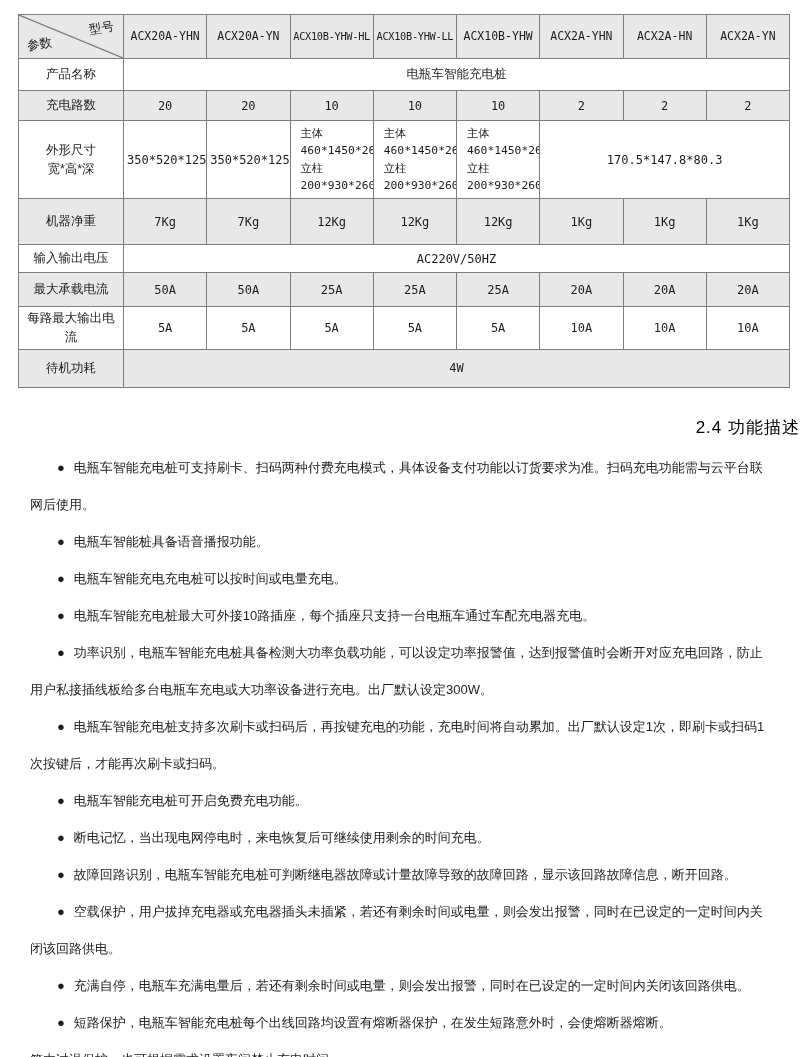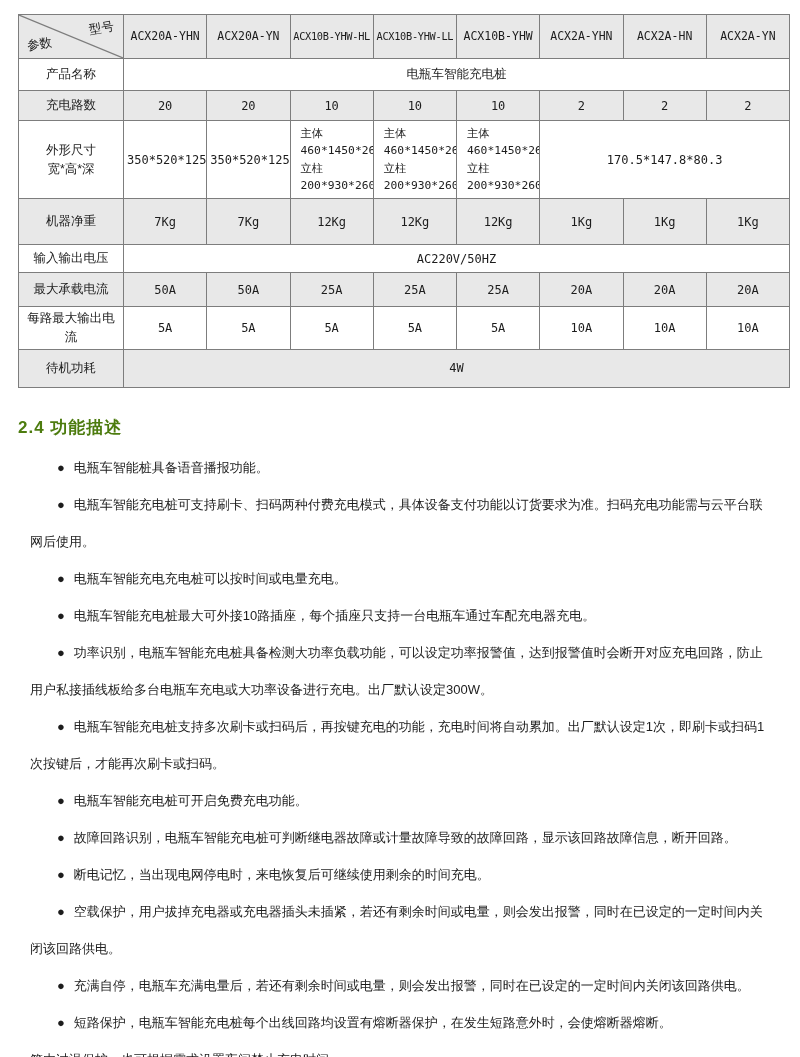--- a/index.html
+++ b/index.html
@@ -57,22 +57,22 @@
     font-size:12.5px;transform:rotate(-10deg);
   }
   th.corner .c-bottom{
     position:absolute;bottom:4px;left:8px;
     font-family:"Liberation Sans","DejaVu Sans",sans-serif;
     font-size:12.5px;transform:rotate(-8deg);
   }
 
   
   h2.sec{
-    margin:28px 0 0 18px;font-size:17px;font-weight:bold;
-    letter-spacing:1px;color:#4d7c0f;
+    margin:28px 0 0 18px;font-size:17px;font-weight:normal;
+    letter-spacing:1px;color:#000000;text-align:right;
   }
   .features{
     margin:10px 30px 0 30px;width:740px;
     font-size:13px;line-height:37px;
   }
   .features p{margin:0;text-indent:27px;}
   .features p.tail{text-indent:0;}
   .features .dot{
     display:inline-block;font-size:13px;margin-right:9px;
     text-indent:0;vertical-align:baseline;
@@ -191,28 +191,28 @@
           <th class="rowlabel">待机功耗</th>
           <td colspan="8" class="val">4W</td>
         </tr>
       </tbody>
   </table>
 
   <h2 class="sec">2.4 功能描述</h2>
 
   <div class="features" id="features">
 
-  <p><span class="dot">●</span><span>电瓶车智能桩具备语音播报功能。</span></p>
-      <p><span class="dot">●</span><span>电瓶车智能充电桩可支持刷卡、扫码两种付费充电模式，具体设备支付功能以订货要求为准。扫码充电功能需与云平台联网后使用。</span></p>
+  <p><span class="dot">●</span><span>电瓶车智能充电桩可支持刷卡、扫码两种付费充电模式，具体设备支付功能以订货要求为准。扫码充电功能需与云平台联网后使用。</span></p>
+      <p><span class="dot">●</span><span>电瓶车智能桩具备语音播报功能。</span></p>
       <p><span class="dot">●</span><span>电瓶车智能充电充电桩可以按时间或电量充电。</span></p>
       <p><span class="dot">●</span><span>电瓶车智能充电桩最大可外接10路插座，每个插座只支持一台电瓶车通过车配充电器充电。</span></p>
       <p><span class="dot">●</span><span>功率识别，电瓶车智能充电桩具备检测大功率负载功能，可以设定功率报警值，达到报警值时会断开对应充电回路，防止用户私接插线板给多台电瓶车充电或大功率设备进行充电。出厂默认设定300W。</span></p>
       <p><span class="dot">●</span><span>电瓶车智能充电桩支持多次刷卡或扫码后，再按键充电的功能，充电时间将自动累加。出厂默认设定1次，即刷卡或扫码1次按键后，才能再次刷卡或扫码。</span></p>
       <p><span class="dot">●</span><span>电瓶车智能充电桩可开启免费充电功能。</span></p>
+      <p><span class="dot">●</span><span>断电记忆，当出现电网停电时，来电恢复后可继续使用剩余的时间充电。</span></p>
       <p><span class="dot">●</span><span>故障回路识别，电瓶车智能充电桩可判断继电器故障或计量故障导致的故障回路，显示该回路故障信息，断开回路。</span></p>
-      <p><span class="dot">●</span><span>断电记忆，当出现电网停电时，来电恢复后可继续使用剩余的时间充电。</span></p>
       <p><span class="dot">●</span><span>空载保护，用户拔掉充电器或充电器插头未插紧，若还有剩余时间或电量，则会发出报警，同时在已设定的一定时间内关闭该回路供电。</span></p>
       <p><span class="dot">●</span><span>充满自停，电瓶车充满电量后，若还有剩余时间或电量，则会发出报警，同时在已设定的一定时间内关闭该回路供电。</span></p>
       <p><span class="dot">●</span><span>短路保护，电瓶车智能充电桩每个出线回路均设置有熔断器保护，在发生短路意外时，会使熔断器熔断。</span></p>
       <p class="tail">箱内过温保护，也可根据需求设置夜间禁止充电时间。</p>
     </div>
 
 </div>
 
 </body></html>

